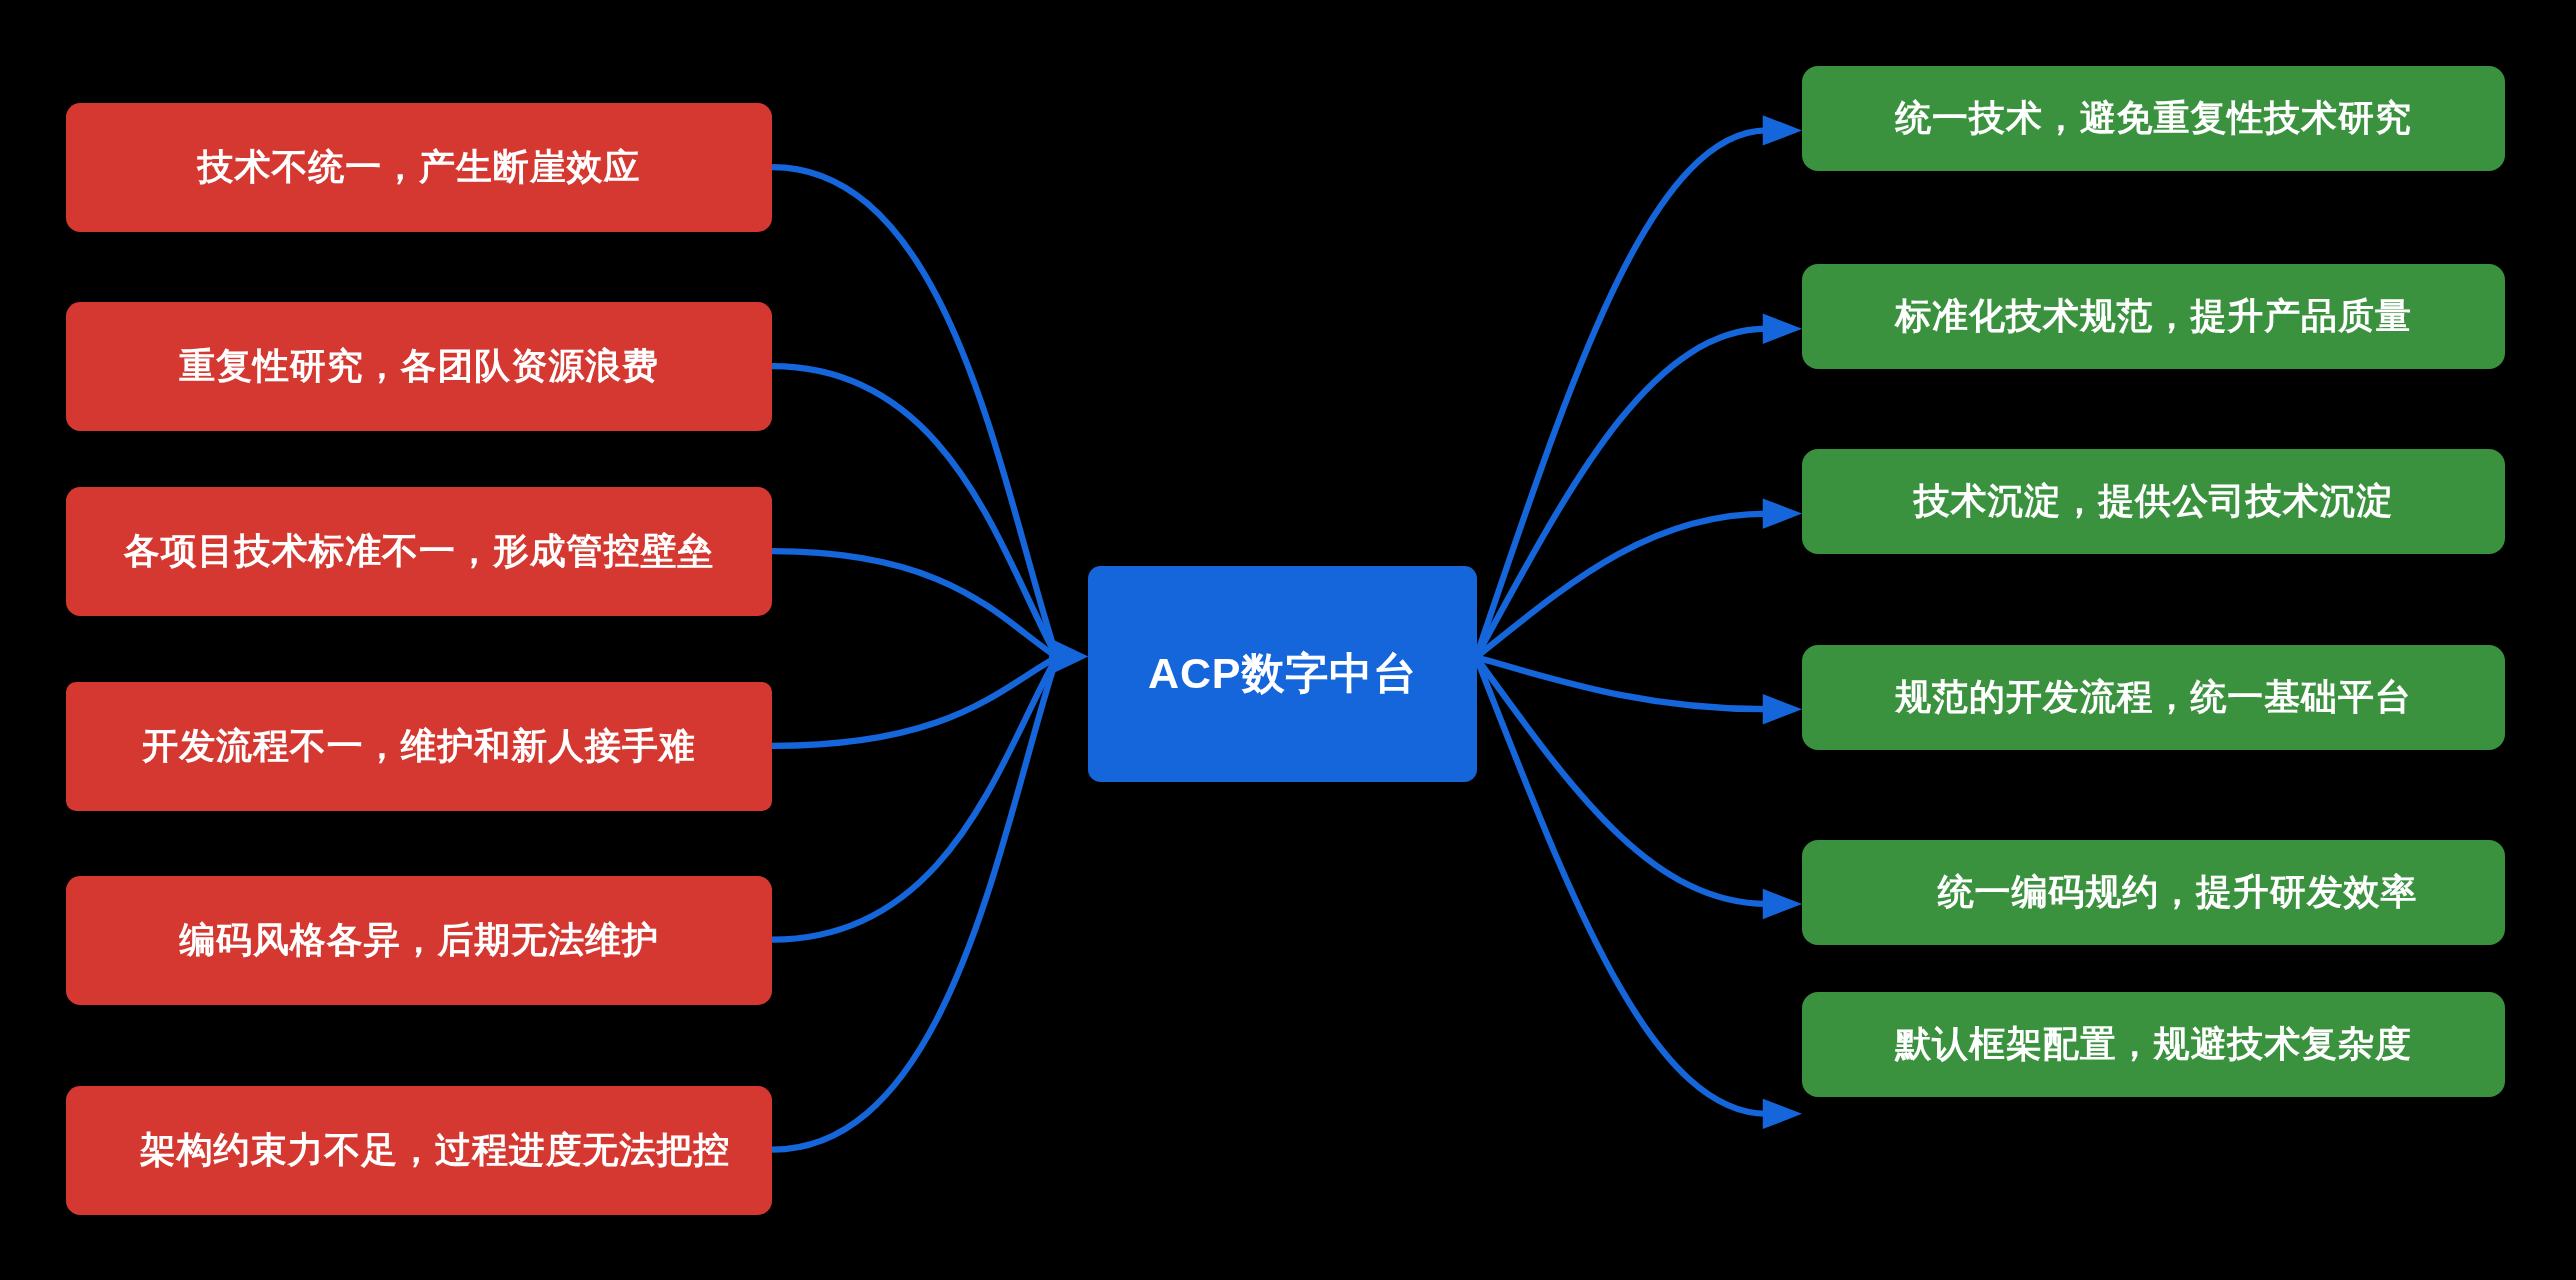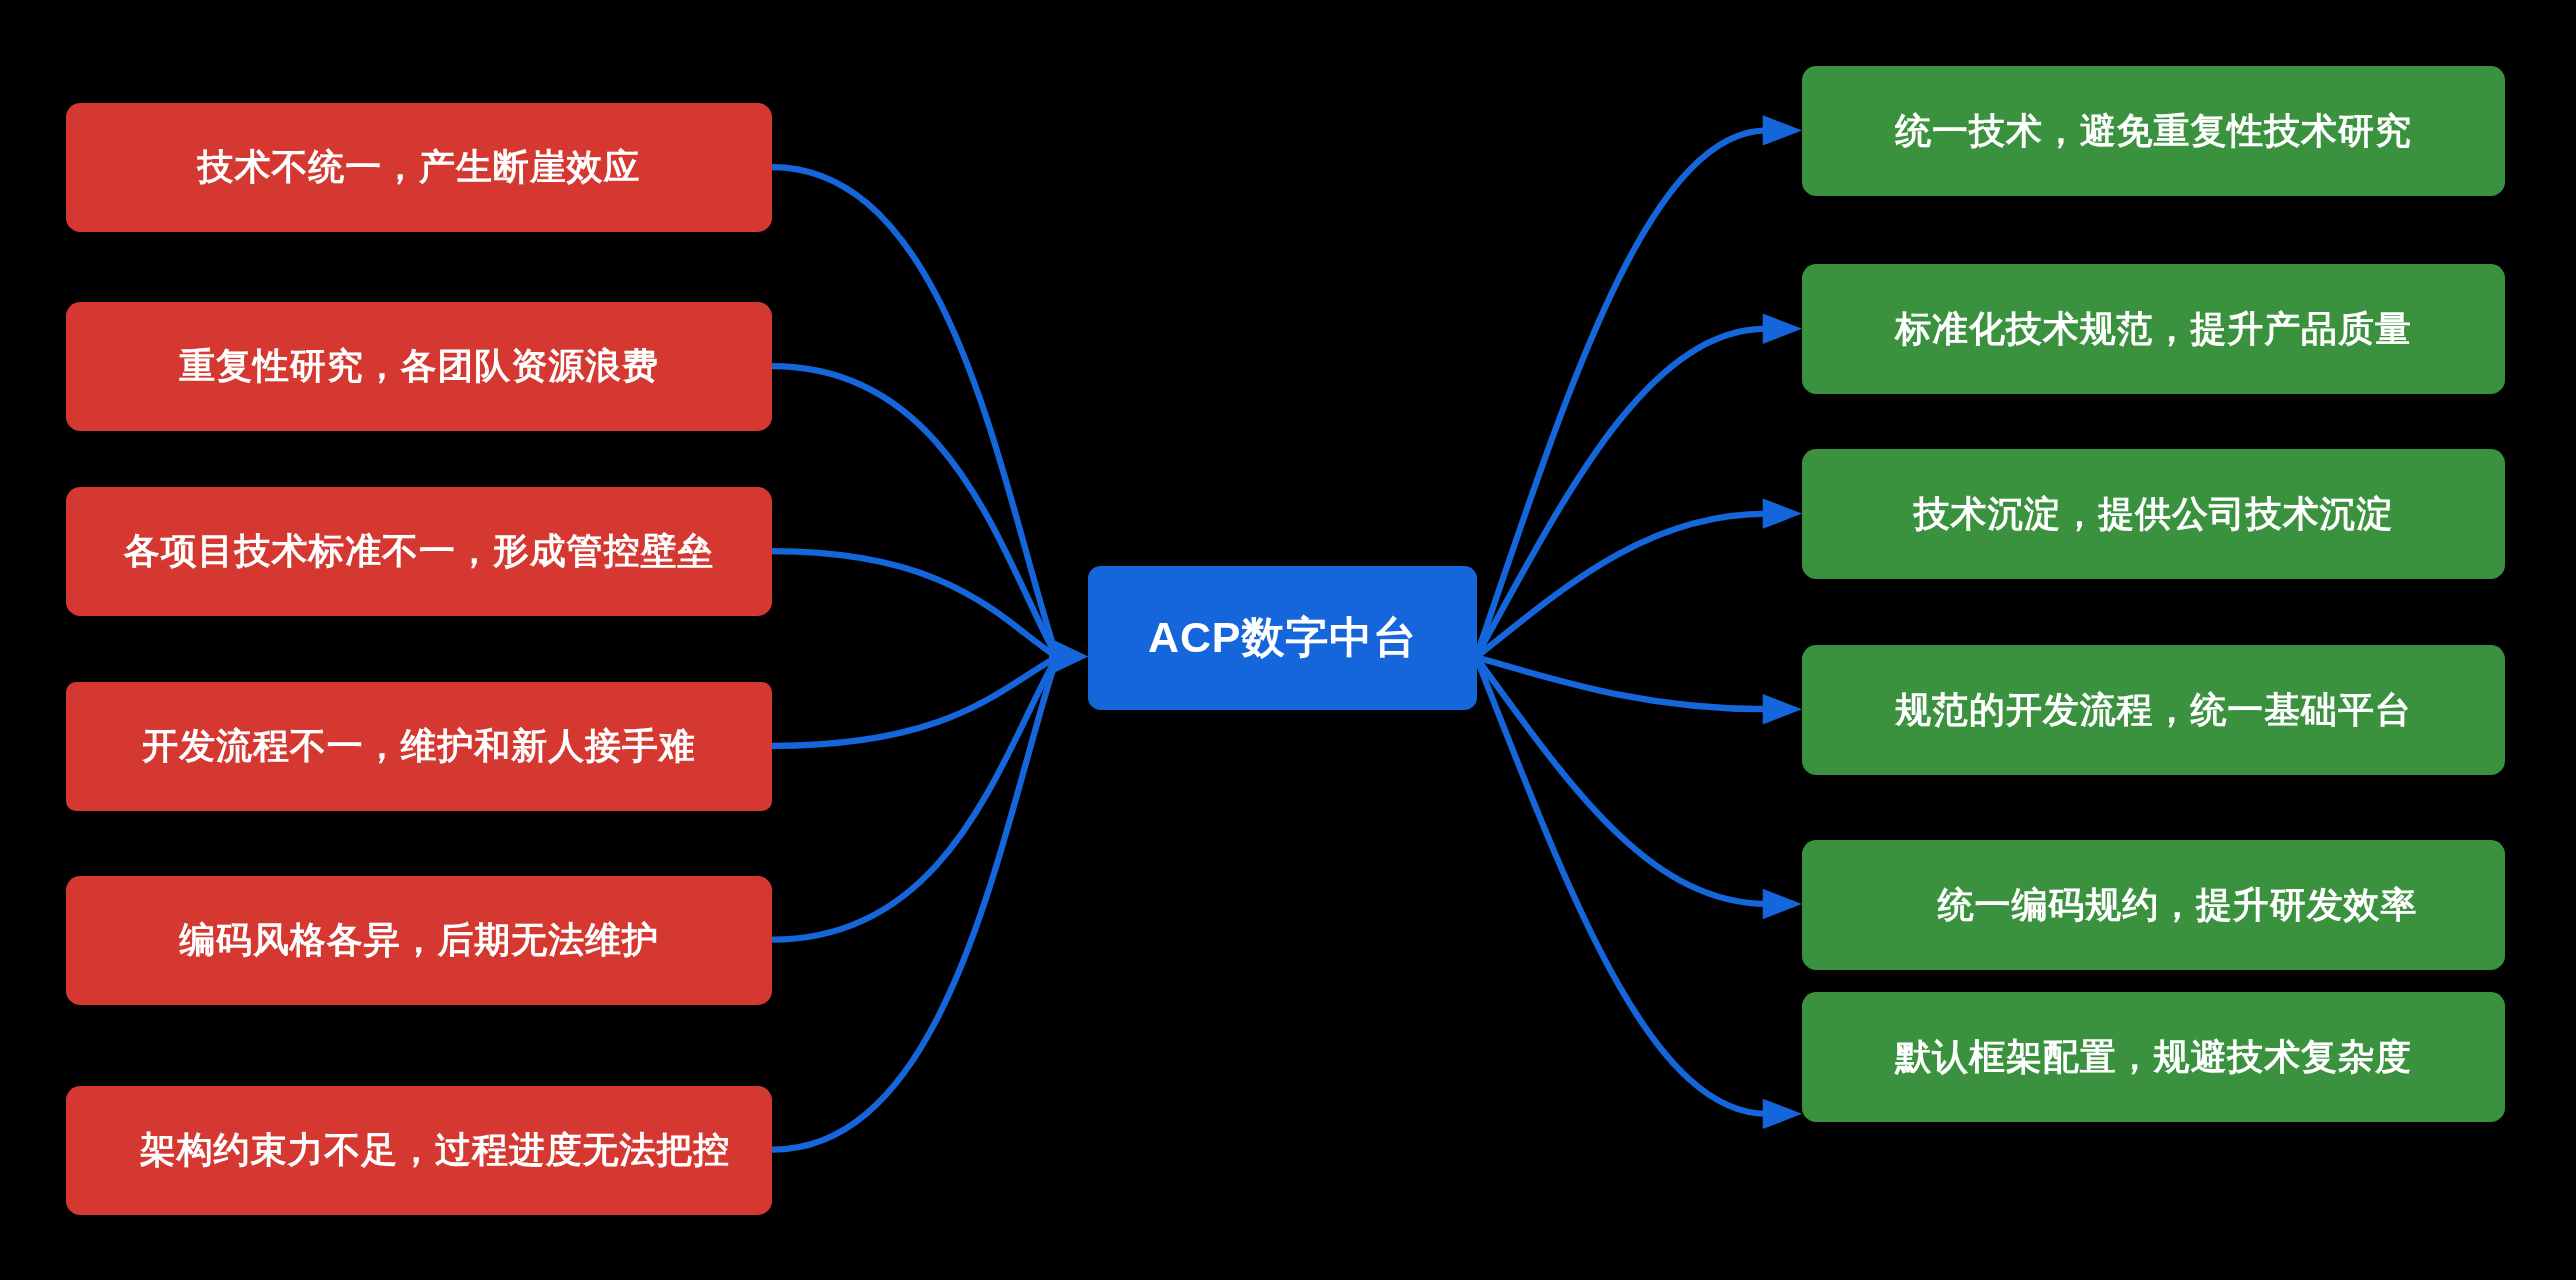--- a/index.html
+++ b/index.html
@@ -42,24 +42,24 @@
     justify-content: center;
     border-radius: 14.3px;
     color: var(--text);
     font-weight: bold;
     font-size: 36px;
     letter-spacing: 0.9px;
     text-align: center;
     cursor: default;
   }
   .problem { left: 66px; width: 706px; height: 129px; background: var(--problem); }
-  .benefit { left: 1802px; width: 703px; height: 130px; background: var(--benefit); }
+  .benefit { left: 1802px; width: 703px; height: 105px; background: var(--benefit); border-radius: 16px; }
   .hub {
     left: 1088px; top: 566px;
-    width: 389px; height: 144px;
+    width: 389px; height: 216px;
     background: var(--hub);
     font-size: 43px;
     border-radius: 12.5px;
   }
   .p0 { top: 103px; font-family: Liberation Serif, serif; }
   .p1 { top: 302px; }
   .p2 { top: 487px; }
   .p3 { top: 682px; border-radius: 10px; }
   .p4 { top: 876px; }
   .p5 { top: 1086px; padding-left: 32px; }

